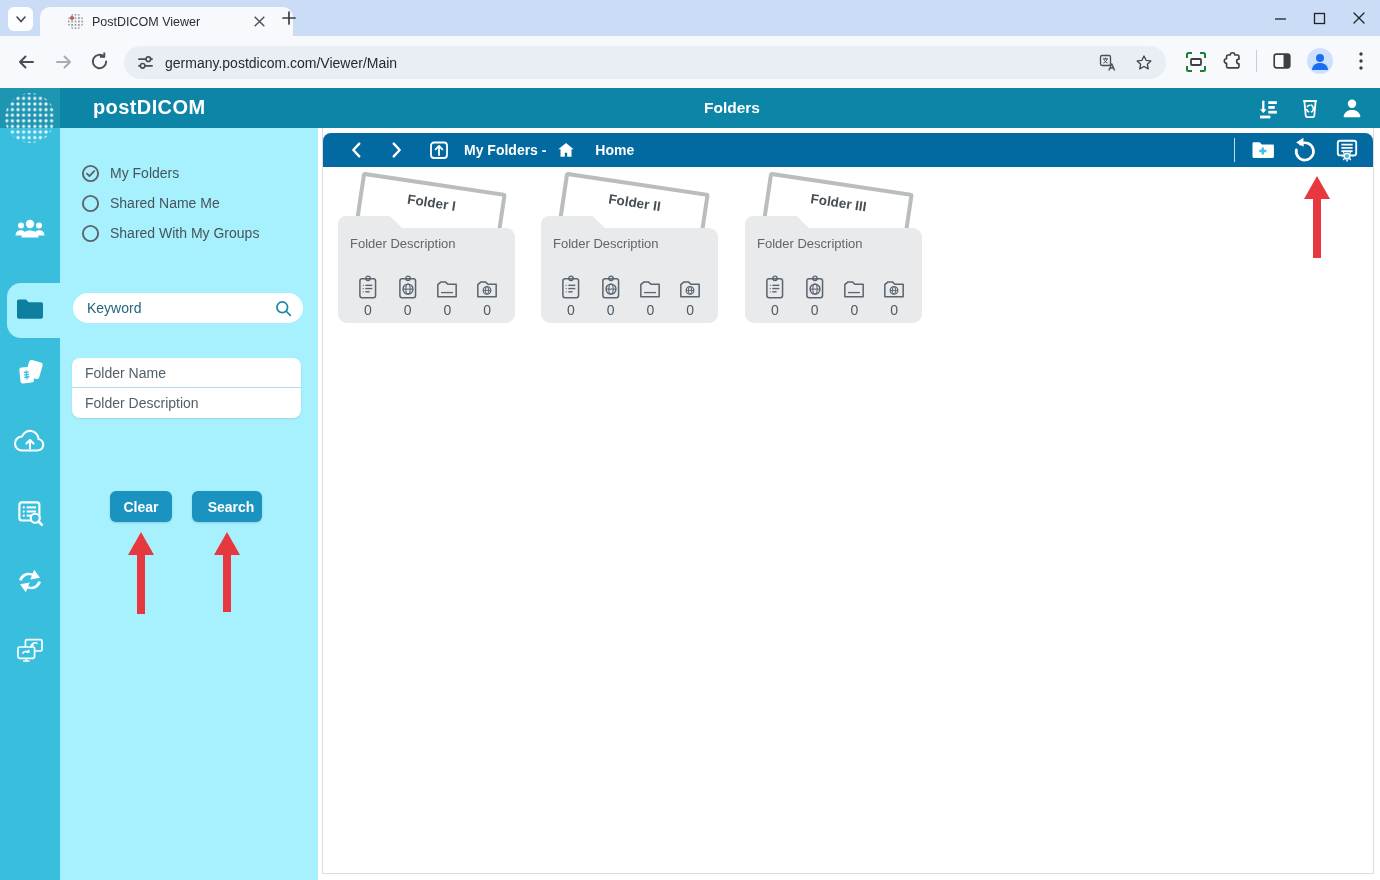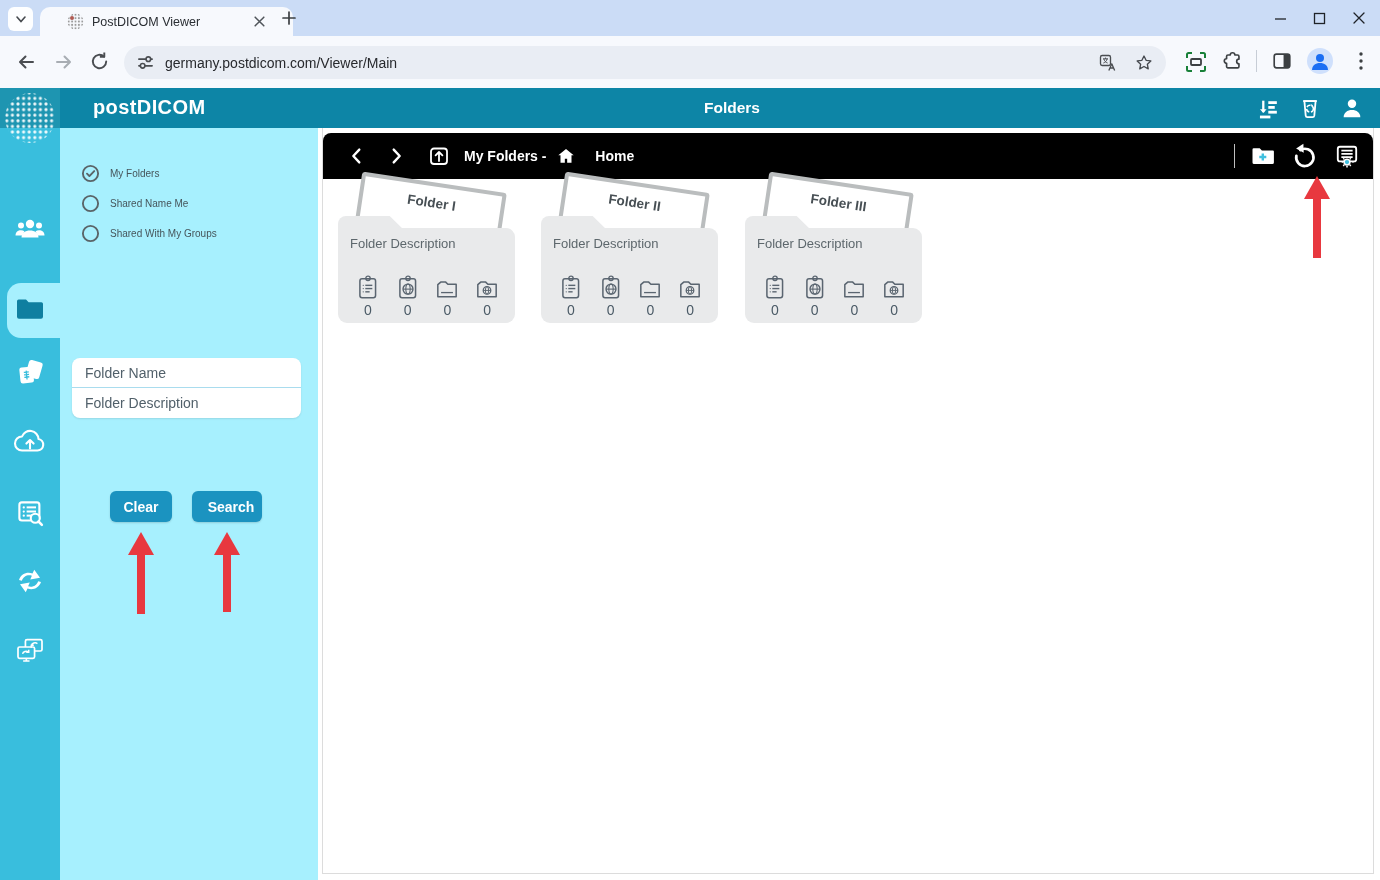--- a/index.html
+++ b/index.html
@@ -29,42 +29,42 @@
   .topbar-icons { position:absolute; right:15px; top:7px; display:flex; align-items:center; gap:17px; }
 
   
   .sidebar { position:absolute; left:0; top:128px; bottom:0; width:60px; background:#39bedd; }
   .side-item { position:absolute; left:0; width:60px; display:flex; justify-content:center; }
   .active-pill { position:absolute; left:7px; top:155px; width:53px; height:55px; background:#a7f0fe; border-radius:14px 0 0 14px; }
 
   
   .panel { position:absolute; left:60px; top:128px; bottom:0; width:258px; background:#a7f0fe; }
   .radio-row { position:absolute; left:21px; height:24px; display:flex; align-items:center; gap:10px; }
-  .radio-label { font-size:10px; color:#46555b; }
+  .radio-label { font-size:14px; color:#46555b; }
   .keyword { position:absolute; left:13px; top:165px; width:230px; height:30px; background:#fff; border-radius:16px; display:flex; align-items:center; padding:0 10px 0 14px; }
   .keyword input { border:none; outline:none; flex:1; font-size:14px; color:#24647e; background:transparent; font-family:"Liberation Sans",sans-serif; }
   .keyword input::placeholder { color:#24647e; opacity:1; }
   .inputs-card { position:absolute; left:12px; top:230px; width:229px; background:#fff; border-radius:8px; box-shadow:0 1px 2px rgba(0,0,0,.10); }
   .inputs-card .row { height:30px; display:flex; align-items:center; padding:0 13px; }
   .inputs-card .row:first-child { border-bottom:1px solid #a9dcee; }
   .inputs-card input { border:none; outline:none; width:100%; font-size:14px; color:#51606a; background:transparent; font-family:"Liberation Sans",sans-serif; }
   .inputs-card input::placeholder { color:#51606a; opacity:1; }
   .btn { position:absolute; top:363px; height:31px; border:none; border-radius:6px; background:#1b93c0; color:#fff; font-size:14px; font-weight:600; font-family:"Liberation Sans",sans-serif; box-shadow:0 1px 2px rgba(0,0,0,.15); }
   .btn.clear { left:50px; width:62px; }
   .btn.search { left:132px; width:70px;padding-left:8px; }
 
   
   .red-arrow { position:absolute; width:26px; display:flex; flex-direction:column; align-items:center; z-index:30; }
   .red-arrow .head { width:0; height:0; border-left:13px solid transparent; border-right:13px solid transparent; border-bottom:23px solid #e8383f; }
   .red-arrow .shaft { width:8px; background:#e8383f; flex:1; margin-top:-1px; }
 
   
   .main { position:absolute; left:318px; top:128px; right:0; bottom:0; background:#fff; }
   .content-card { position:absolute; left:4px; top:0; right:6px; bottom:6px; background:#fff; border:1px solid #dcdcdc; border-top:none; }
-  .crumbbar { position:absolute; left:0; right:0; top:5px; height:46px; background:#000000; border-radius:8px 8px 0 0; display:flex; align-items:center; padding:0 13px; }
+  .crumbbar { position:absolute; left:0; right:0; top:5px; height:34px; background:#0369a1; border-radius:8px 8px 0 0; display:flex; align-items:center; padding:0 13px; }
   .crumb-text { font-size:14px; font-weight:700; color:#fff; white-space:pre; }
   .crumb-right { margin-left:auto; display:flex; align-items:center; gap:15px; }
   .crumb-sep { width:1px; height:24px; background:rgba(255,255,255,.75); }
 
   
   .fcard { position:absolute; top:52px; width:177px; height:146px; }
   .sheet { position:absolute; left:18px; top:2px; width:146px; height:76px; background:#fff; border:4px solid #babdbe; border-radius:3px; transform:rotate(8.5deg); z-index:1; display:flex; justify-content:center; }
   .sheet span { margin-top:9px; font-size:13.5px; font-weight:700; color:#474f54; }
   .ftab { position:absolute; left:0; top:36px; width:68px; height:16px; background:#e9eaeb; border-radius:8px 0 0 0; clip-path:polygon(0 0,76% 0,100% 100%,0 100%); z-index:2; }
   .fbody { position:absolute; left:0; top:48px; width:177px; height:95px; background:#e9eaeb; border-radius:0 9px 9px 9px; z-index:2; padding:8px 12px 0 12px; }
@@ -289,20 +289,27 @@
         </svg>
       <span class="radio-label">Shared Name Me</span>
     </div>
     <div class="radio-row" style="top:93px">
       <svg width="19" height="19" viewBox="0 0 19 19">
           <circle cx="9.5" cy="9.5" r="7.6" fill="none" stroke="#5a6468" stroke-width="1.9"></circle>
         </svg>
       <span class="radio-label">Shared With My Groups</span>
     </div>
 
+    <div class="keyword">
+      <input type="text" placeholder="Keyword" style="">
+      <svg width="19" height="19" viewBox="0 0 20 20">
+          <circle cx="8.7" cy="8.7" r="5.6" fill="none" stroke="#1a87a8" stroke-width="1.8"></circle>
+          <line x1="12.9" y1="12.9" x2="17.2" y2="17.2" stroke="#1a87a8" stroke-width="1.8" stroke-linecap="round"></line>
+        </svg>
+    </div>
 
     <div class="inputs-card">
       <div class="row">
         <input type="text" placeholder="Folder Name" style="">
       </div>
       <div class="row">
         <input type="text" placeholder="Folder Description" style="">
       </div>
     </div>
 

